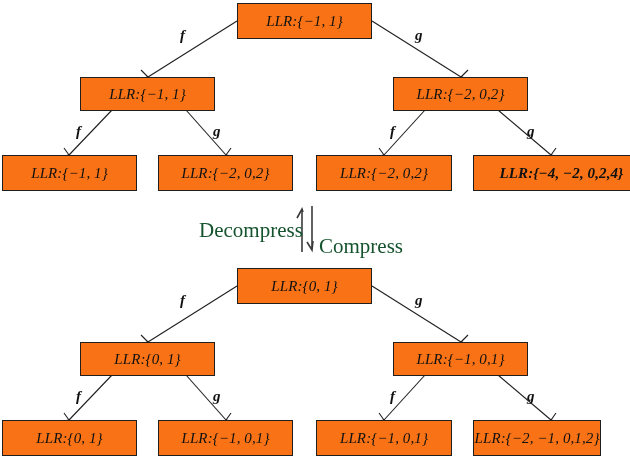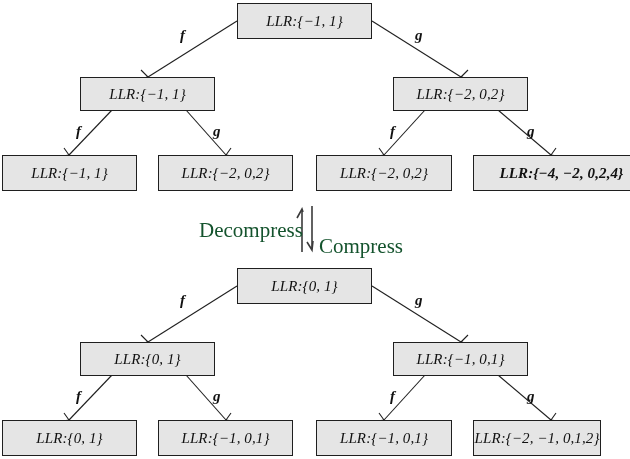--- a/index.html
+++ b/index.html
@@ -23,21 +23,21 @@
     left: 0;
     top: 0;
     width: 630px;
     height: 459px;
     pointer-events: none;
   }
   .node-box {
     position: absolute;
     box-sizing: border-box;
     border: 1.4px solid #1f1f1f;
-    background: #e5e5e5;
+    background: #f97316;
     display: flex;
     align-items: center;
     justify-content: center;
     white-space: nowrap;
   }
   .node-label {
     font-family: "Liberation Serif", "DejaVu Serif", serif;
     font-style: italic;
     font-size: 15px;
     letter-spacing: 0.1px;

